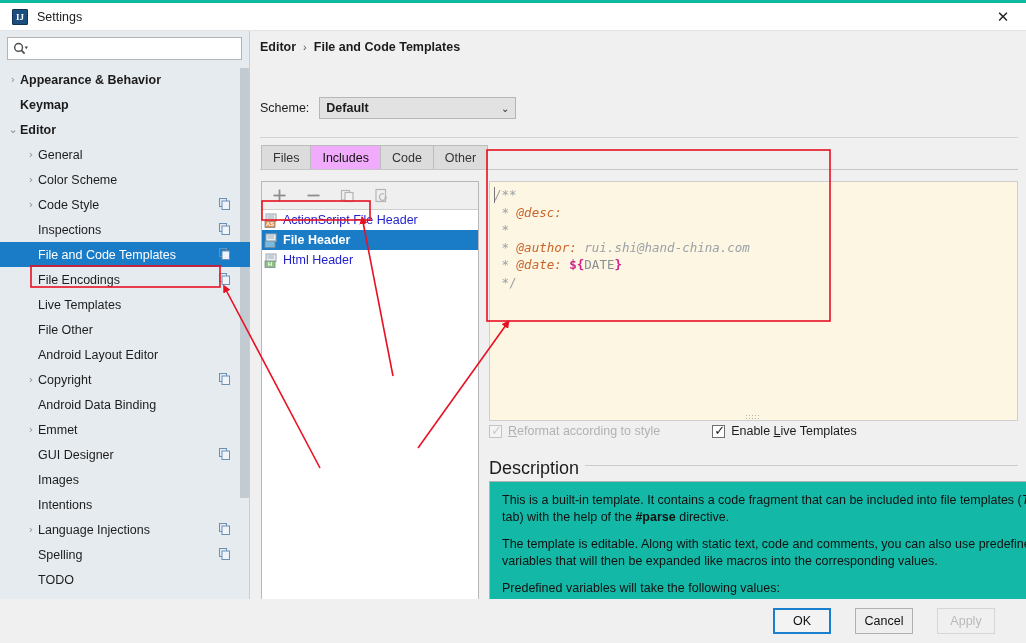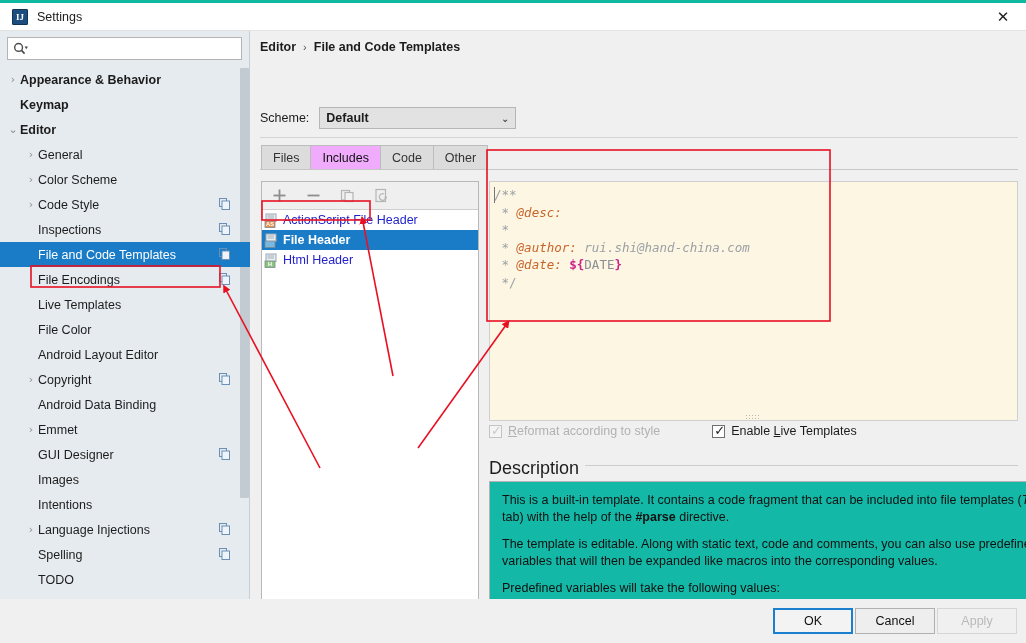--- a/index.html
+++ b/index.html
@@ -91,21 +91,21 @@
     position: absolute; left: 11px; top: 10px; width: 22px; height: 22px;
     border-radius: 50%; background: #1b7fd0; color: #fff;
     font-size: 14px; font-weight: bold; text-align: center; line-height: 22px;
     cursor: pointer; font-family: "Liberation Sans", sans-serif;
   }
 
   
   #content { position: absolute; left: 251px; top: 0; width: 775px; height: 568px; background: #f0f0f0; }
   #breadcrumb { position: absolute; left: 9px; top: 9px; font-size: 12.5px; font-weight: bold; display: flex; align-items: center; gap: 7px; }
   #breadcrumb .sep { color: #555; font-weight: normal; font-size: 11px; }
-  #scheme-row { position: absolute; left: 9px; top: 66px; display: flex; align-items: center; margin-top: 10px; }
+  #scheme-row { position: absolute; left: 9px; top: 66px; display: flex; align-items: center; }
   #scheme-label { font-size: 12.5px; margin-right: 10px; }
   #scheme-select {
     width: 197px; height: 22px; background: #e2e2e2; border: 1px solid #b6b6b6;
     display: flex; align-items: center; padding: 0 6px;
     font-size: 12.5px; font-weight: bold; cursor: pointer;
   }
   #scheme-select .cname { flex: 1; }
   #scheme-select .chev { color: #4a4a4a; font-size: 10px; font-family: "DejaVu Sans", sans-serif; }
   #hrule { position: absolute; left: 9px; top: 106px; width: 758px; height: 1px; background: #d4d4d4; }
 
@@ -182,21 +182,21 @@
   #desc-inner .it { font-style: italic; }
   #desc-inner .bd { font-weight: bold; }
   .vrow { display: flex; font-size: 12.5px; margin-top: 2px; }
   .vrow .vname { width: 148px; font-family: "DejaVu Sans Mono", monospace; font-size: 11px; font-weight: bold; flex: none; }
   #desc-scroll { position: absolute; right: 1px; top: 1px; width: 13px; height: 154px; background: #f4f4f4; }
   #desc-thumb { position: absolute; right: 1px; top: 1px; width: 13px; height: 31px; background: #e0e0e0; border: 1px solid #d0d0d0; }
 
   
   #footer { position: absolute; left: 0; top: 599px; width: 1026px; height: 44px; background: #f0f0f0; }
   .btn {
-    position: absolute; top: 9px; height: 26px; width: 80px;
+    position: absolute; top: 9px; height: 26px; width: 58px;
     font-size: 12.5px; display: flex; align-items: center; justify-content: center;
     border: 1px solid #b0b0b0; background: #eeeeee; cursor: pointer; color:#111;
   }
   #ok-btn { left: 773px; border: 2px solid #1b7fd0; background: #f3f3f3; }
   #cancel-btn { left: 855px; }
   #apply-btn { left: 937px; color: #b9b9b9; border-color: #d6d6d6; background:#f0f0f0; cursor: default; }
 
   
   #anno { position: absolute; inset: 0; pointer-events: none; }
 </style>
@@ -283,21 +283,21 @@
               <rect x="0.5" y="0.5" width="7" height="8" fill="none" stroke="#6b8fb5" stroke-width="1"></rect>
               <rect x="3" y="3" width="7.5" height="8.5" fill="#eef4fa" stroke="#6b8fb5" stroke-width="1"></rect>
             </svg>
           </div>
           <div class="tnode lvl1">
             <span class="arrow"></span>
             <span class="lbl">Live Templates</span>
           </div>
           <div class="tnode lvl1">
             <span class="arrow"></span>
-            <span class="lbl">File Color</span>
+            <span class="lbl">File Other</span>
           </div>
           <div class="tnode lvl1">
             <span class="arrow"></span>
             <span class="lbl">Android Layout Editor</span>
           </div>
           <div class="tnode lvl1">
             <span class="arrow">›</span>
             <span class="lbl">Copyright</span>
             <svg class="copyglyph" viewBox="0 0 11 12">
               <rect x="0.5" y="0.5" width="7" height="8" fill="none" stroke="#6b8fb5" stroke-width="1"></rect>

